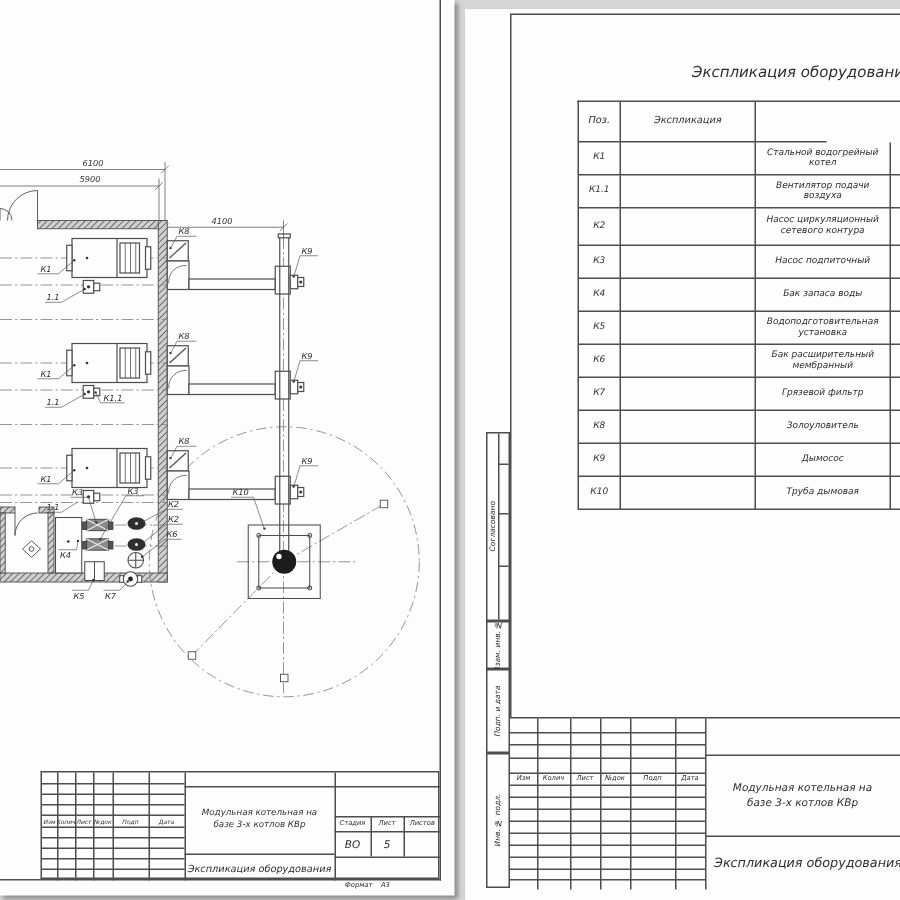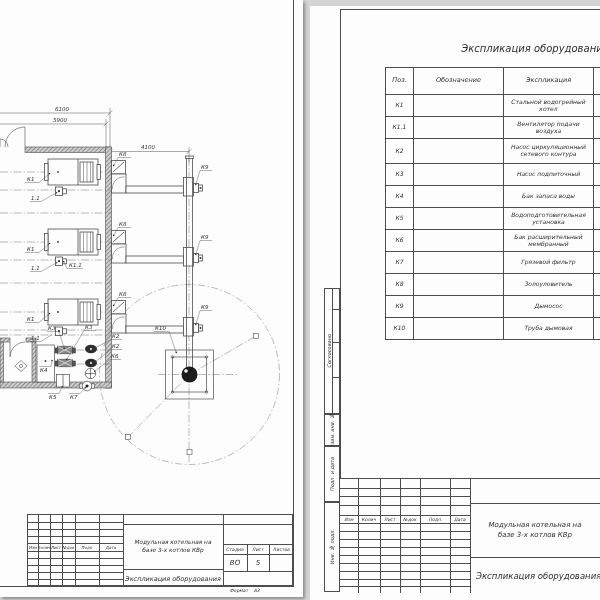--- a/index.html
+++ b/index.html
@@ -336,21 +336,20 @@
   </div>
 
   <div class="sheet" id="sheet-right">
     <div style="position:absolute;left:30px;top:3px;width:270px;height:583px;border:1px solid #4d4d4d;box-sizing:border-box;"></div>
 
     <div class="tbl-title it">Экспликация оборудования</div>
 
     <div class="eq-table">
       <div class="eq-row hdr">
         <div class="c pos">Поз.</div>
-        <div class="c des">Обозначение</div>
         <div class="c name">Экспликация</div>
         <div class="c last"></div>
       </div>
 
     <div class="eq-row">
         <div class="c pos">К1</div>
         <div class="c des"></div>
         <div class="c name">Стальной водогрейный котел</div>
         <div class="c last"></div>
       </div>

